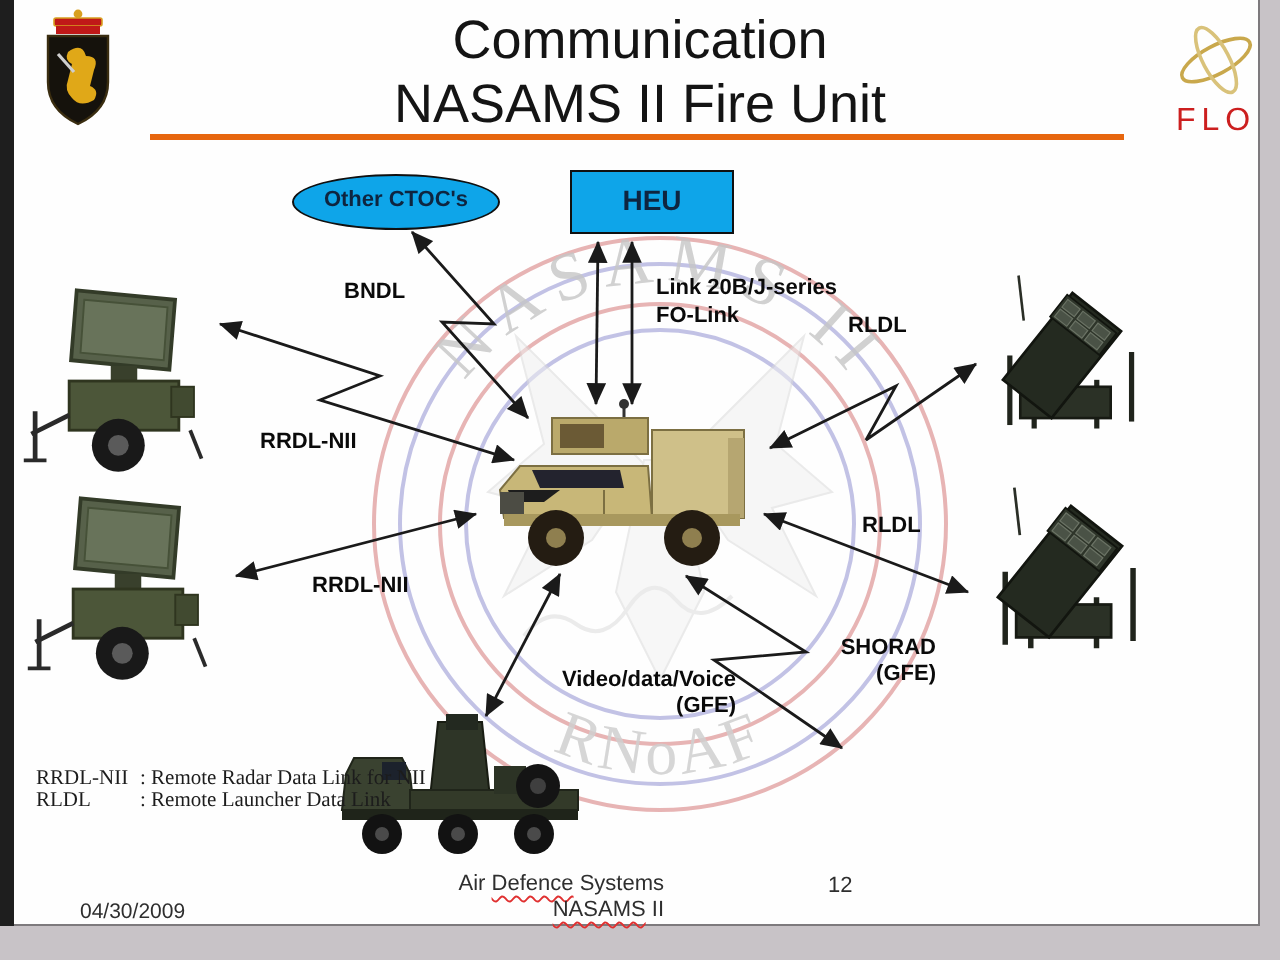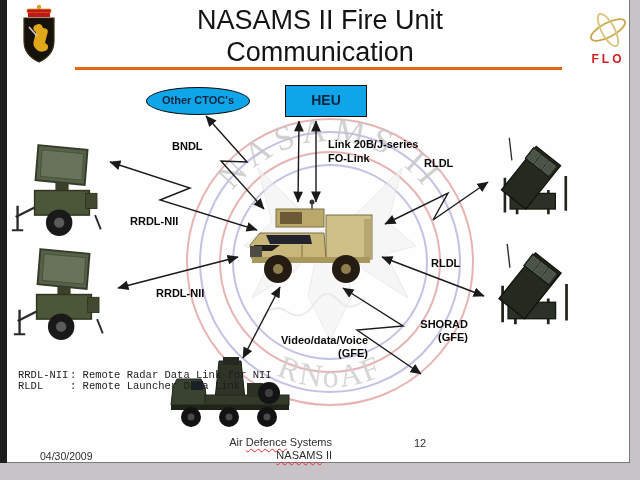--- a/index.html
+++ b/index.html
@@ -17,30 +17,30 @@
 
   .node{box-sizing:border-box;text-align:center;font-weight:bold;color:#0e2540;
         background:#0ea5e9;border:1.5px solid #101010;}
   .oval{left:146px;top:87px;width:104px;height:28px;border-radius:50%;
         font-size:11px;line-height:25px;}
   .heu{left:285px;top:85px;width:82px;height:32px;font-size:14px;line-height:29px;}
 
   .lbl{font-weight:bold;font-size:11px;color:#0a0a0a;white-space:nowrap;line-height:13px;}
   .ctr{text-align:right;}
 
-  .legend{left:18px;top:370px;font-family:Liberation Mono, monospace;
+  .legend{left:18px;top:385px;font-family:Liberation Serif, serif;
           font-size:10.5px;line-height:10.6px;color:#1c1c1c;white-space:nowrap;}
   .legend .k{display:inline-block;width:52px;}
 
   .footer{font-size:11px;color:#2e2e2e;}
   .sq{text-decoration:underline;text-decoration-style:wavy;
       text-decoration-color:#e03030;text-decoration-thickness:1px;text-underline-offset:2px;}
 
-  .flo-txt{left:585px;top:52px;width:46px;text-align:center;font-weight:bold;
-           font-size:12px;letter-spacing:3px;color:#cc1f1f;}
+  .flo-txt{left:585px;top:52px;width:46px;text-align:center;font-weight:normal;
+           font-size:16px;letter-spacing:3px;color:#cc1f1f;}
   svg{display:block;}
 </style>
 </head>
 <body>
 
 <div class="screen">
   <div class="slide"></div>
   <div class="left-strip"></div>
 
   <svg class="abs z1" style="left:0;top:0" width="640" height="480" viewBox="0 0 640 480">
@@ -176,22 +176,22 @@
   <svg class="abs z5" style="left:16px;top:4px" width="46" height="62" viewBox="0 0 46 62">
     <circle cx="23" cy="3" r="2.2" fill="#d8a020"></circle>
     <rect x="11" y="5" width="24" height="4" rx="1" fill="#c01818" stroke="#d8a020" stroke-width="0.8"></rect>
     <rect x="12" y="9" width="22" height="4" fill="#c01818"></rect>
     <path d="M8,14 h30 v23 q0,14 -15,21 q-15,-7 -15,-21 z" fill="#15120c" stroke="#3a2d10" stroke-width="1.2"></path>
     <path d="M18,22 q7,-5 9,2 q7,0 4,7 l-2,8 q5,2 2,7 q-7,4 -11,-1 q-4,-4 -2,-9 l2,-8 q-4,-2 -2,-6 z" fill="#e0a818"></path>
     <line x1="13" y1="23" x2="21" y2="32" stroke="#cfcfcf" stroke-width="1.6"></line>
   </svg>
 
   <div class="abs z5 title">
+    <div>Communication</div>
     <div>NASAMS II Fire Unit</div>
-    <div>Communication</div>
   </div>
   <div class="abs z5 rule"></div>
 
   <svg class="abs z5" style="left:585px;top:8px" width="46" height="44" viewBox="0 0 46 44">
     <g fill="none" stroke-width="1.8">
       <ellipse cx="23" cy="22" rx="19" ry="7" stroke="#c9a84c" transform="rotate(-28 23 22)"></ellipse>
       <ellipse cx="23" cy="22" rx="18" ry="6.5" stroke="#d9c27a" transform="rotate(62 23 22)"></ellipse>
     </g>
   </svg>
   <div class="abs z5 flo-txt">FLO</div>

